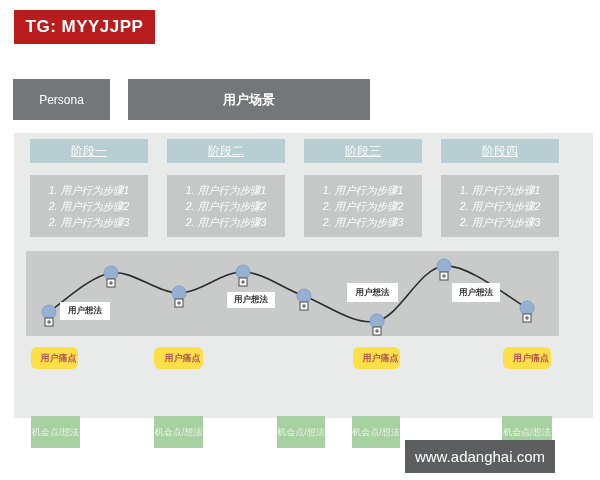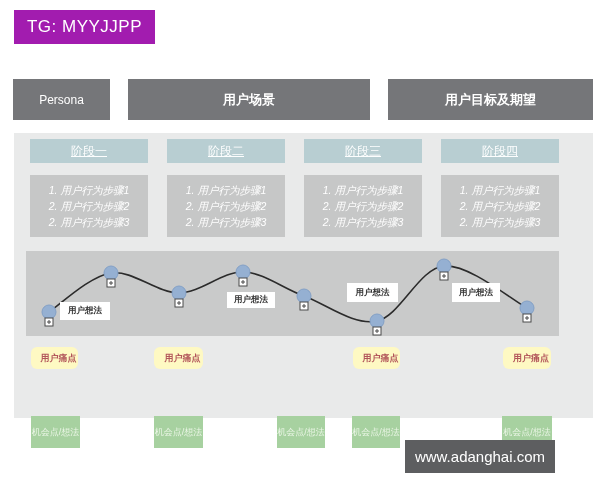--- a/index.html
+++ b/index.html
@@ -3,22 +3,22 @@
 <meta charset="utf-8">
 <style>
   * { margin: 0; padding: 0; box-sizing: border-box; }
   html, body { width: 600px; height: 480px; background: #ffffff; }
   body { font-family: "Liberation Sans", sans-serif; }
   .page { position: relative; width: 600px; height: 480px; background: #ffffff; overflow: hidden; }
 
   
   .tg-badge {
     position: absolute; left: 14px; top: 10px; width: 141px; height: 34px;
-    background: #a21caf; color: #ffffff; font-size: 17px; letter-spacing: .5px;
-    display: flex; align-items: center; justify-content: center;
+    background: #b91c1c; color: #ffffff; font-size: 17px; letter-spacing: .5px;
+    display: flex; align-items: center; justify-content: center; font-weight: bold;
   }
 
   
   .hdr {
     position: absolute; top: 79px; height: 41px; background: #757679; color: #ffffff;
     display: flex; align-items: center; justify-content: center; font-size: 12px;
   }
   .hdr-persona { left: 13px;  width: 97px;  }
   .hdr-scene   { left: 128px; width: 242px; font-weight: bold; font-size: 13px; }
   .hdr-goals   { left: 388px; width: 205px; font-weight: bold; font-size: 13px; }
@@ -55,21 +55,21 @@
   }
   .journey svg { position: absolute; left: 0; top: 0; overflow: visible; }
   .thought-label {
     position: absolute; background: #ffffff; color: #333333;
     font-size: 8.5px; font-weight: bold;
     display: flex; align-items: center; justify-content: center;
   }
 
   
   .pain-box {
-    position: absolute; top: 214px; height: 22px; background: #fef9c3;
+    position: absolute; top: 214px; height: 22px; background: #fde047;
     color: #b2555a; font-size: 9px; font-weight: bold; border-radius: 6px;
     display: flex; align-items: center; justify-content: center; padding-left: 8px;
   }
   .opp-box {
     position: absolute; top: 243px; height: 32px; background: #a7d1a0;
     color: #ebf6e6; font-size: 9px;
     display: flex; align-items: center; justify-content: center; margin-top: 40px;
   }
 
   
@@ -86,23 +86,20 @@
 
   <div class="tg-badge">
     <span>TG: MYYJJPP</span>
   </div>
 
   <div class="hdr hdr-persona">
     <span>Persona</span>
   </div>
   <div class="hdr hdr-scene">
     <span>用户场景</span>
-  </div>
-  <div class="hdr hdr-goals">
-    <span>用户目标及期望</span>
   </div>
 
   <div class="container" id="container">
 
     <div class="stage-col">
         <div class="stage-header">阶段一</div>
         <div class="stage-steps">
           <div>1. 用户行为步骤1</div>
           <div>2. 用户行为步骤2</div>
           <div>2. 用户行为步骤3</div>

